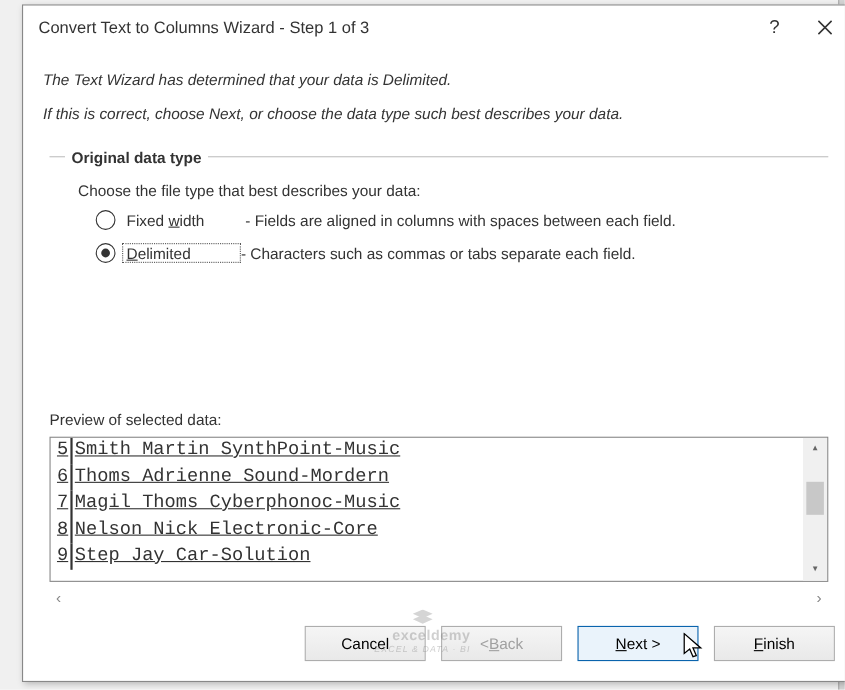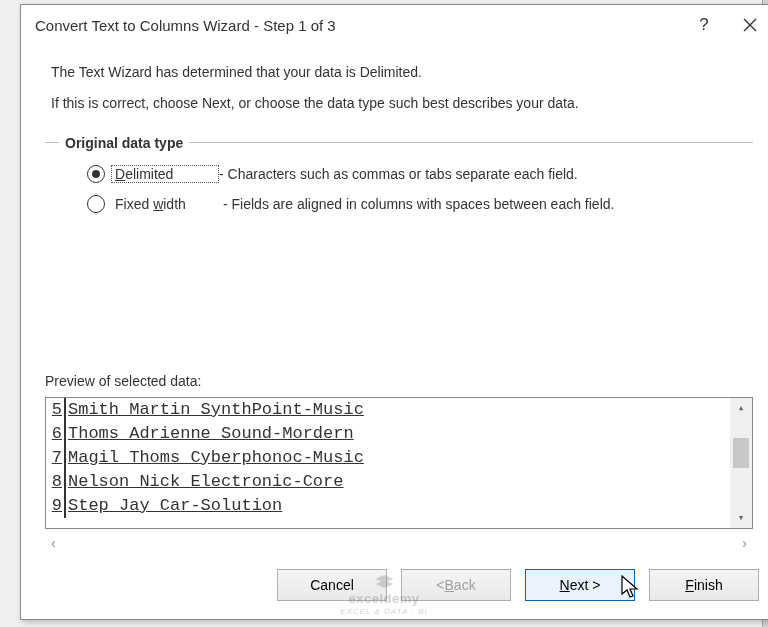--- a/index.html
+++ b/index.html
@@ -57,21 +57,21 @@
     color: #333;
   }
   .titlebar .win-btn.close { font-weight: 300; }
   .body {
     flex: 1;
     padding: 8px 18px 0 18px;
     display: flex;
     flex-direction: column;
   }
   .intro { margin: 6px 0 10px 0; line-height: 1.35; }
-  .intro p { margin: 4px 0 12px 12px; }
+  .intro p { margin: 4px 0 12px 0; font-style: italic; }
   fieldset.group {
     border: none;
     border-top: 1px solid #c0c0c0;
     margin: 0 6px 0 6px;
     padding: 10px 10px 0 14px;
   }
   fieldset.group legend {
     padding: 0 6px;
     font-size: 14px;
     color: #333;
@@ -206,25 +206,25 @@
     border: 1.5px solid #0a64ad;
     background: #eaf3fb;
   }
   .cursor {
     position: absolute;
     pointer-events: none;
   }
   .watermark {
     position: absolute;
     left: 50%;
-    top: 575px;
+    top: 554px;
     transform: translateX(-50%);
     color: rgba(120,120,120,0.35);
     font-size: 13px;
-    text-align: center;
+    text-align: right;
     line-height: 1.15;
     pointer-events: none;
   }
   .watermark svg { opacity: 0.35; display:block; margin: 0 auto 1px auto; }
 </style>
 </head>
 <body>
 
 <div class="app-behind"></div>
 
@@ -240,33 +240,34 @@
   </div>
 
   <div class="body">
     <div class="intro">
       <p>The Text Wizard has determined that your data is Delimited.</p>
       <p>If this is correct, choose Next, or choose the data type such best describes your data.</p>
     </div>
 
     <fieldset class="group">
       <legend>Original data type</legend>
+      <div class="prompt">Choose the file type that best describes your data:</div>
+
+      <div class="radio-row">
+        <span class="radio"></span>
+        <span class="radio-label"><span>Fixed </span><span class="underline-ch">w</span><span>idth</span></span>
+        <span class="radio-desc">- Fields are aligned in columns with spaces between each field.</span>
+      </div>
 
       <div class="radio-row">
         <span class="radio selected">
             <span class="dot"></span>
           </span>
         <span class="radio-label focused"><span></span><span class="underline-ch">D</span><span>elimited</span></span>
         <span class="radio-desc">- Characters such as commas or tabs separate each field.</span>
-      </div>
-
-      <div class="radio-row">
-        <span class="radio"></span>
-        <span class="radio-label"><span>Fixed </span><span class="underline-ch">w</span><span>idth</span></span>
-        <span class="radio-desc">- Fields are aligned in columns with spaces between each field.</span>
       </div>
     </fieldset>
 
     <div class="spacer"></div>
 
     <div class="preview-label">Preview of selected data:</div>
 
     <div class="preview-box">
       <div class="preview-content">
         <div class="preview-row">

